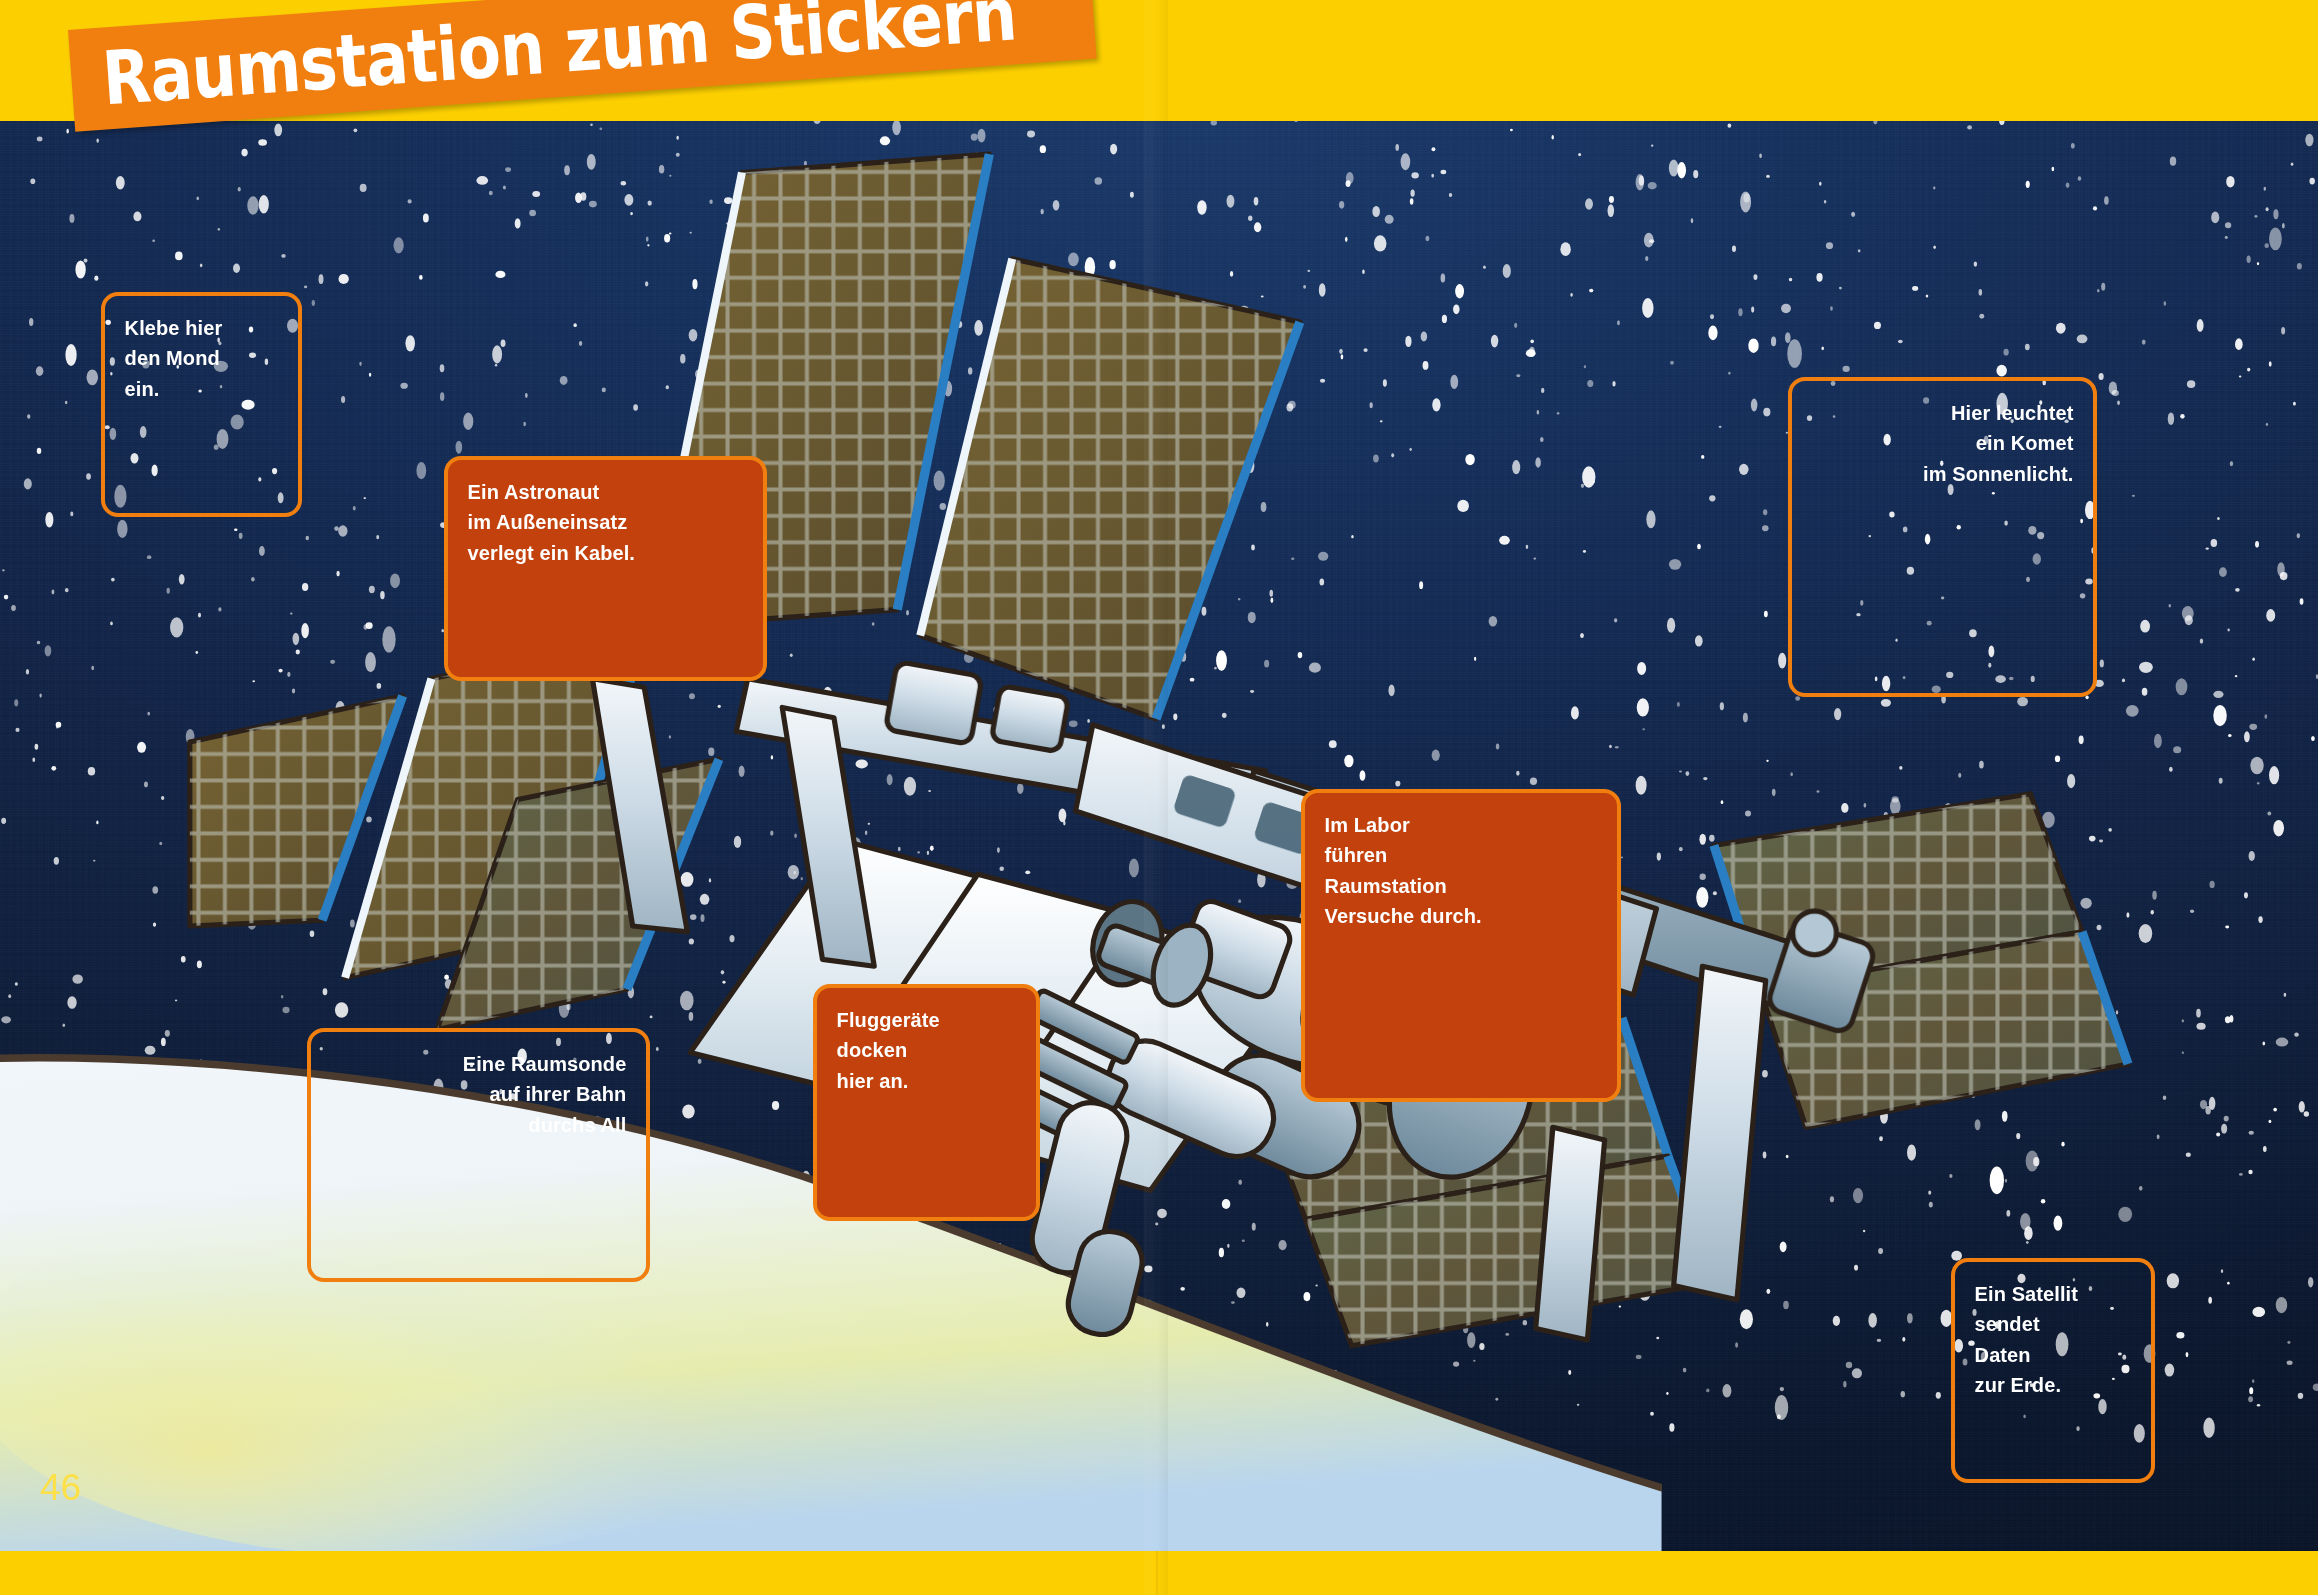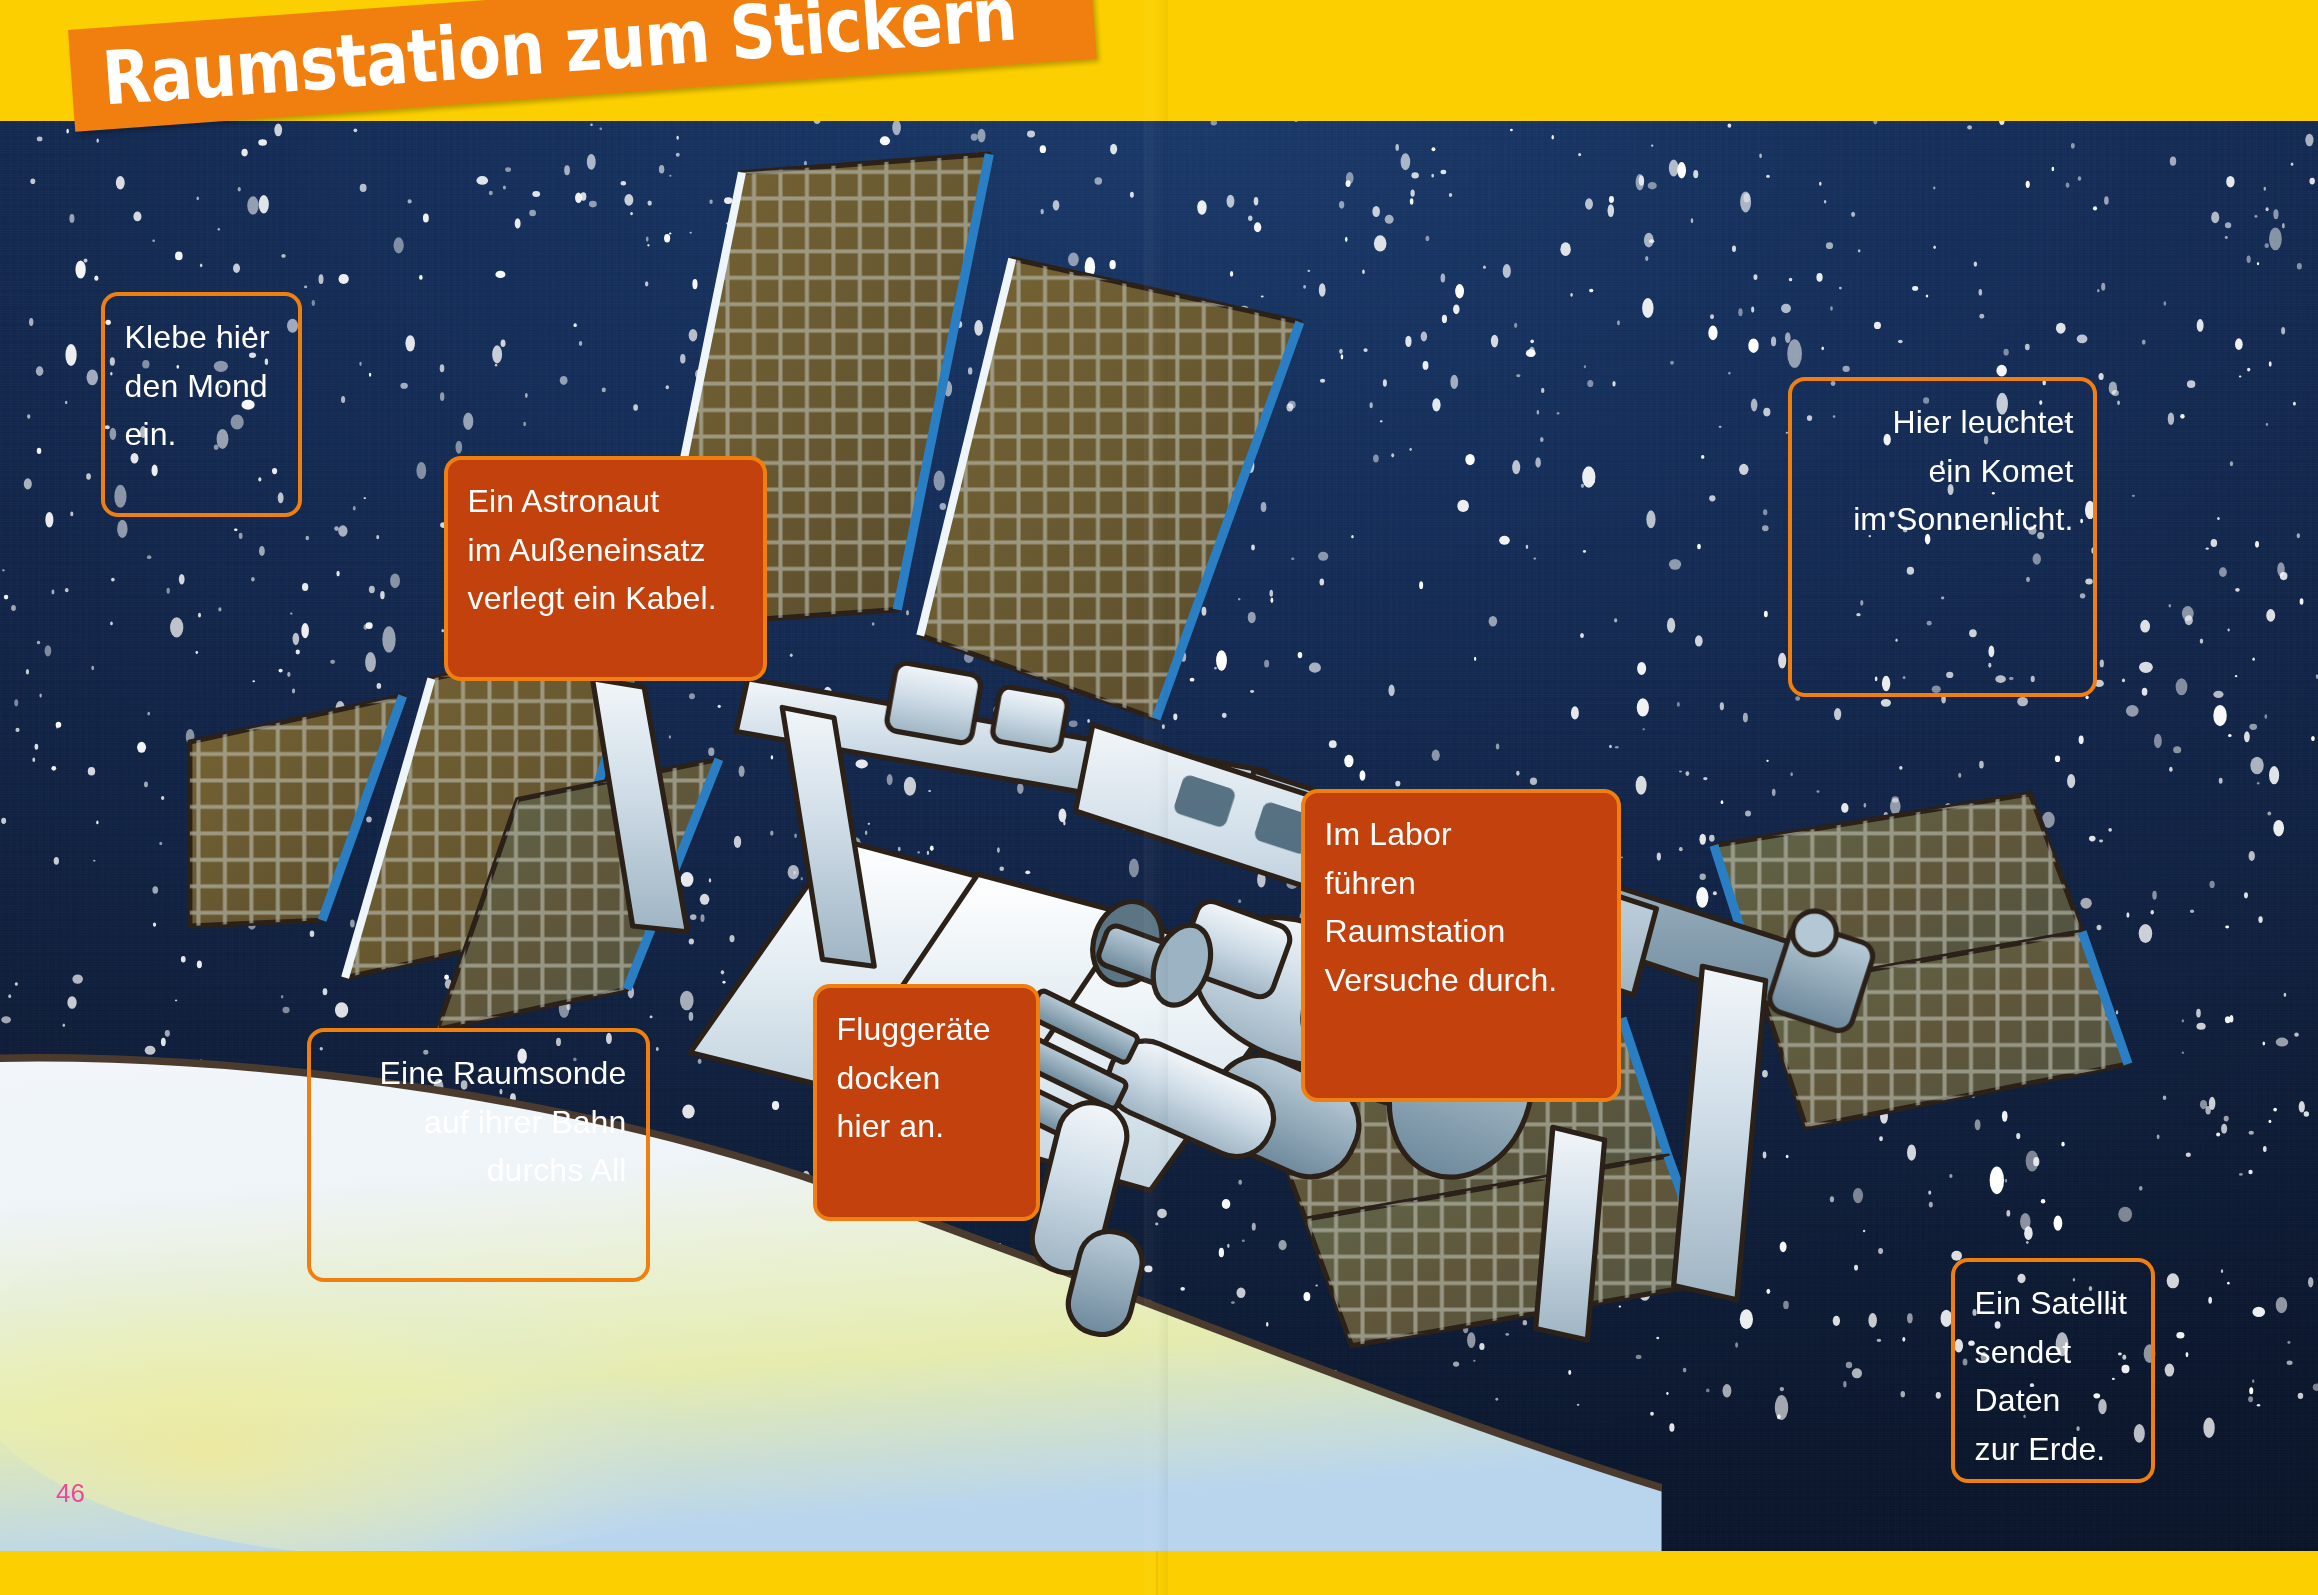--- a/index.html
+++ b/index.html
@@ -101,37 +101,37 @@
     background:linear-gradient(90deg, rgba(255,255,255,.045), rgba(255,255,255,.015) 55%, rgba(0,0,0,.04));
   }
 
   
   .callout{
     position:absolute;
     z-index:8;
     border:4px solid #f07f10;
     border-radius:17px;
     color:#ffffff;
-    font-size:32px;
+    font-size:20px;
     line-height:1.52;
     padding:17px 19.6px;
     letter-spacing:0.1px;
-    font-weight:400;
+    font-weight:700;
   }
   .callout.solid{ background:#c2410c; }
   .callout.ghost{ background:transparent; }
   .callout .ln{display:block;white-space:nowrap;}
 
   
   .page-num{
     position:absolute;
-    left:56px;bottom:87px;
+    left:40px;bottom:87px;
     z-index:8;
-    color:#ec4899;
-    font-size:26px;
+    color:#fde047;
+    font-size:37px;
     font-weight:400;
     font-family:"Liberation Sans","DejaVu Sans",sans-serif;
   }
 </style>
 </head>
 <body>
 
 <div id="page">
 
   <div class="space"></div>

